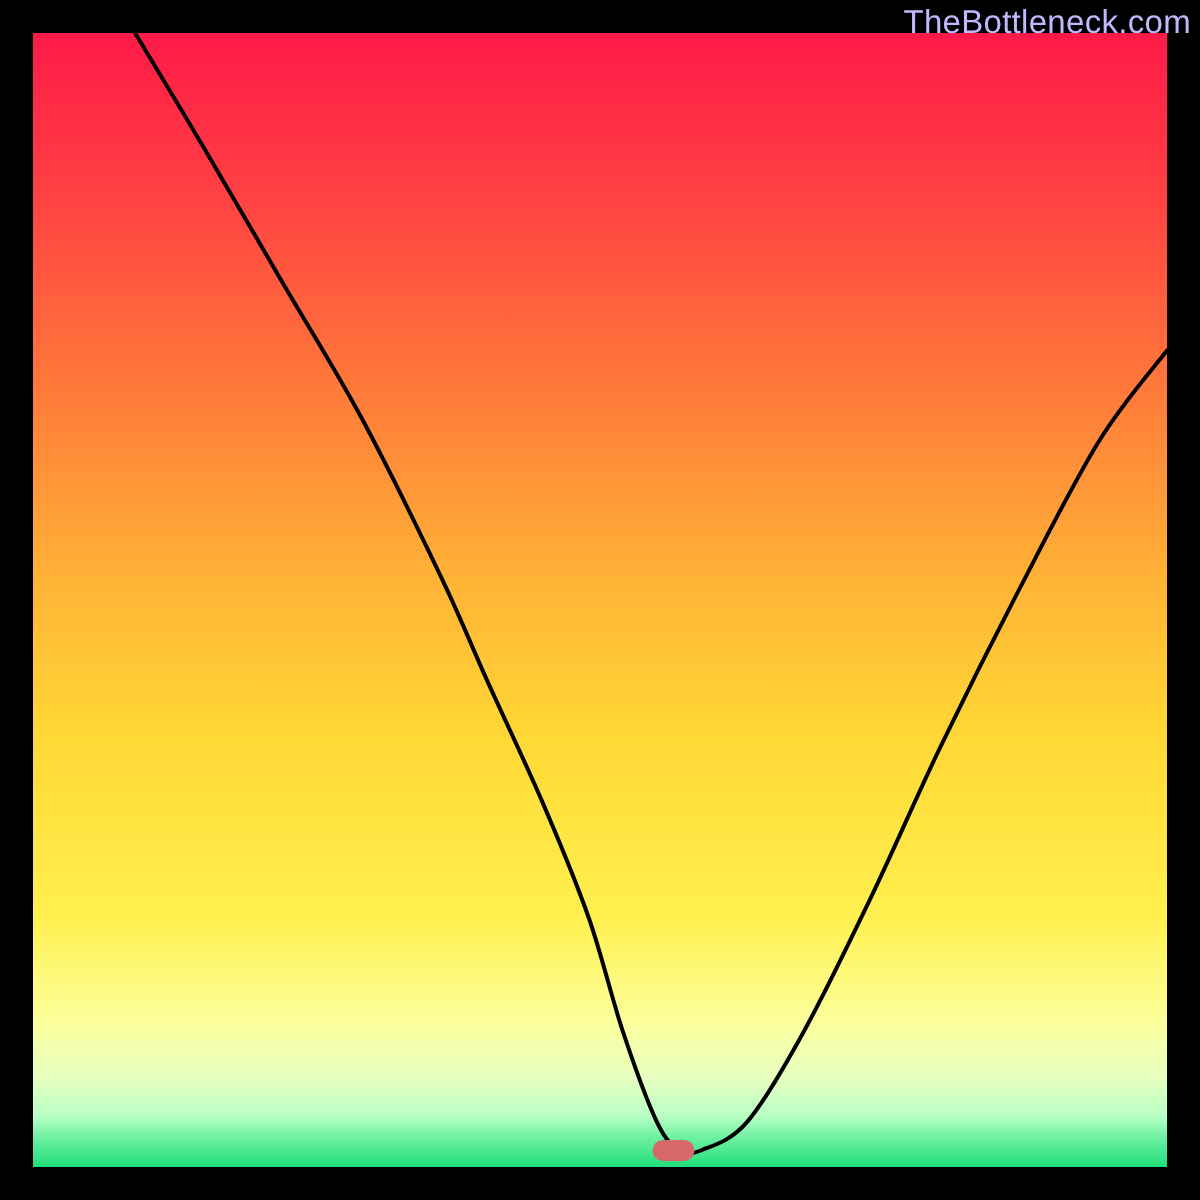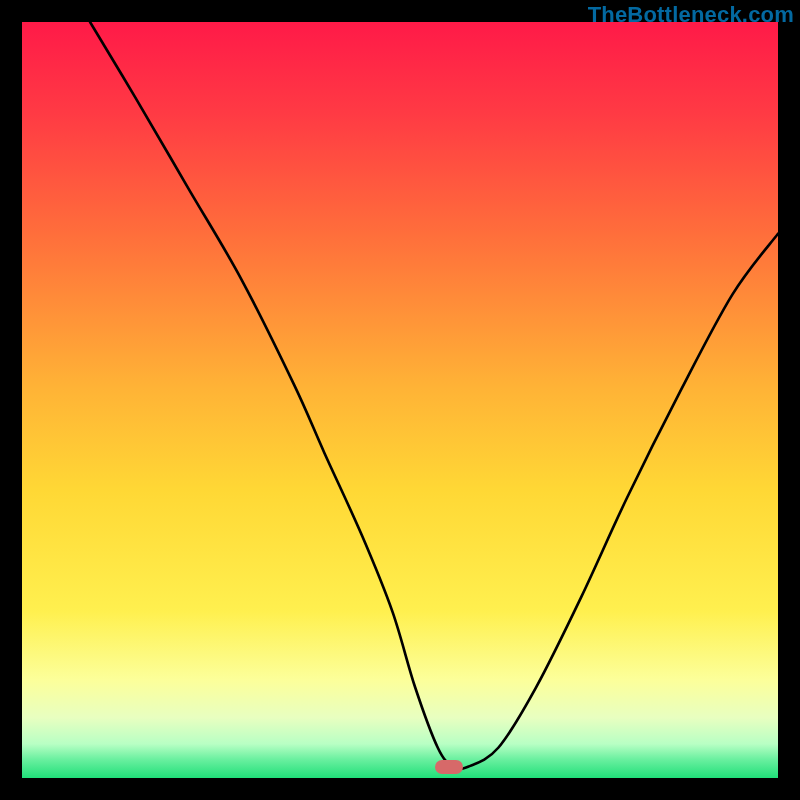--- a/index.html
+++ b/index.html
@@ -15,22 +15,22 @@
     width: 800px;
     height: 800px;
     box-sizing: border-box;
   }
   .watermark {
     position: absolute;
     top: 2px;
     right: 6px;
     font-family: Arial, Helvetica, sans-serif;
     font-size: 22px;
-    font-weight: bold;
-    color: #0369a1;
+    font-weight: normal;
+    color: #c4b5fd;
     letter-spacing: 0.2px;
     z-index: 10;
   }
   .plot-frame {
     position: absolute;
     left: 22px;
     top: 22px;
     width: 756px;
     height: 756px;
     box-sizing: border-box;

